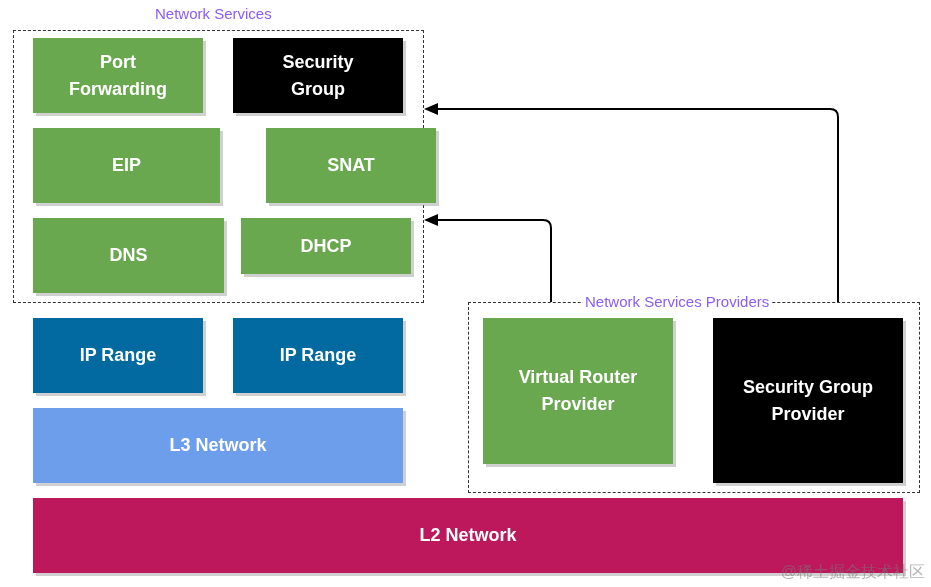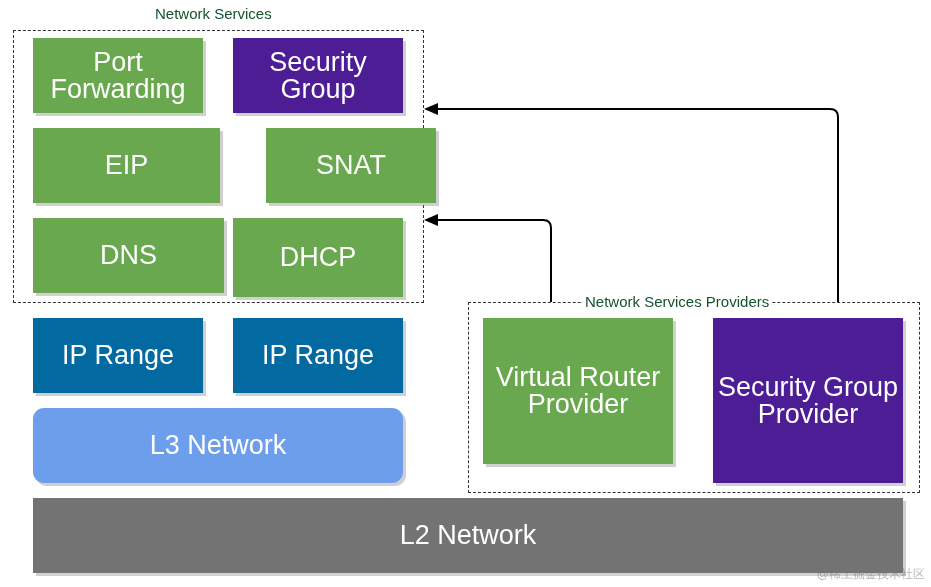--- a/index.html
+++ b/index.html
@@ -1,52 +1,52 @@
 <!DOCTYPE html>
 <html><head>
 <meta charset="utf-8">
 <style>
   html, body { margin:0; padding:0; background:#ffffff; }
   body { width:931px; height:587px; position:relative; overflow:hidden;
          font-family:"Liberation Sans", sans-serif; }
   .box { position:absolute; display:flex; align-items:center; justify-content:center;
-         text-align:center; color:#ffffff; font-size:27px; line-height:27px;
-         box-shadow:3px 3px 0 rgba(120,120,120,0.35); white-space:pre-line; }
+         text-align:center; color:#ffffff; font-size:18px; line-height:27px;
+         box-shadow:3px 3px 0 rgba(120,120,120,0.35); white-space:pre-line;font-weight:bold; }
   .green { background:#6aa84f; }
-  .orange { background:#4c1d95;text-align:center; }
+  .orange { background:#000000;text-align:center; }
   .blue { background:#0369a1; }
   .lightblue { background:#6d9eeb; }
-  .purple { background:#737373; }
+  .purple { background:#be185d; }
   .group { position:absolute; border:1px dashed #333; }
-  .label { position:absolute; font-size:15px; color:#14532d; white-space:nowrap; }
+  .label { position:absolute; font-size:15px; color:#8b5cf6; white-space:nowrap; }
   svg { position:absolute; left:0; top:0; }
-  .wm { position:absolute; right:6px; bottom:4px; font-size:12px; color:rgba(120,120,120,0.55); }
+  .wm { position:absolute; right:6px; bottom:4px; font-size:16px; color:rgba(120,120,120,0.55); }
 </style>
 </head>
 <body>
 
 <div class="group" style="left:13px;top:30px;width:409px;height:271px;"></div>
 <div class="label" style="left:155px;top:5px;">Network Services</div>
 
 <div class="group" style="left:468px;top:302px;width:450px;height:189px;"></div>
 <div class="label" style="left:583px;top:284px;background:#fff;padding:0 2px;margin-top:9px;">Network Services Providers</div>
 
 <div class="box green" style="left:33px;top:38px;width:170px;height:75px;">Port
 Forwarding</div>
 <div class="box orange" style="left:233px;top:38px;width:170px;height:75px;">Security
 Group</div>
 <div class="box green" style="left:33px;top:128px;width:187px;height:75px;">EIP</div>
 <div class="box green" style="left:233px;top:128px;width:170px;height:75px;margin-left:33px;">SNAT</div>
 <div class="box green" style="left:33px;top:218px;width:191px;height:75px;">DNS</div>
-<div class="box green" style="left:233px;top:218px;width:170px;height:79px;">DHCP</div>
+<div class="box green" style="left:241px;top:218px;width:170px;height:56px;">DHCP</div>
 
 <div class="box blue" style="left:33px;top:318px;width:170px;height:75px;">IP Range</div>
 <div class="box blue" style="left:233px;top:318px;width:170px;height:75px;">IP Range</div>
 
-<div class="box lightblue" style="left:33px;top:408px;width:370px;height:75px;border-radius:11px;">L3 Network</div>
+<div class="box lightblue" style="left:33px;top:408px;width:370px;height:75px;">L3 Network</div>
 
 <div class="box green" style="left:483px;top:318px;width:190px;height:146px;">Virtual Router
 Provider</div>
 <div class="box orange" style="left:713px;top:318px;width:190px;height:165px;">Security Group
 Provider</div>
 
 <div class="box purple" style="left:33px;top:498px;width:870px;height:75px;">L2 Network</div>
 
 <svg width="931" height="587">
   <path d="M551 302 L551 228 Q551 220 543 220 L436 220" fill="none" stroke="#000" stroke-width="2"></path>

